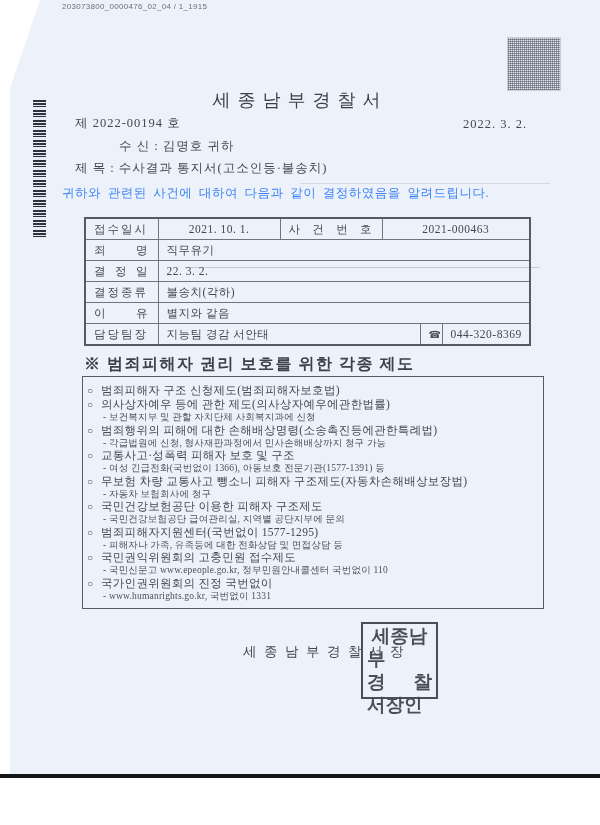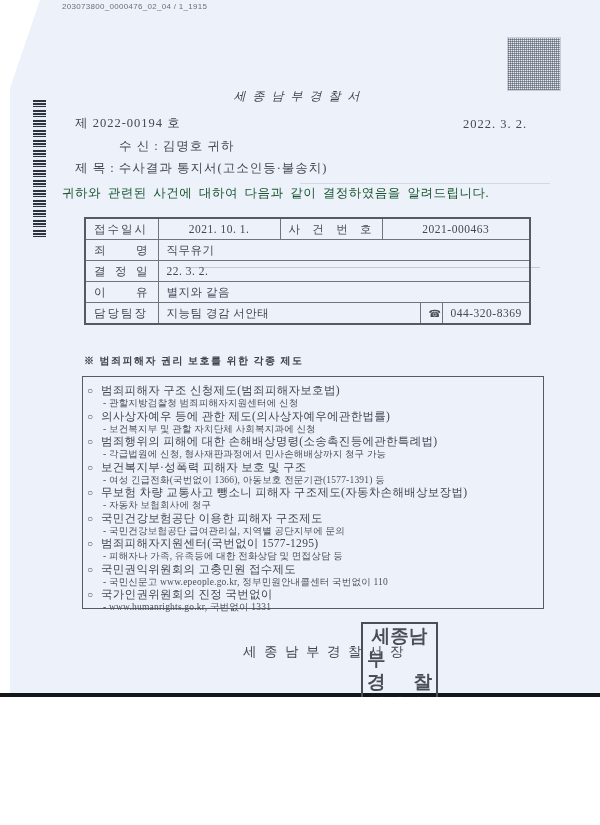--- a/index.html
+++ b/index.html
@@ -1,50 +1,50 @@
 <!DOCTYPE html>
 <html><head>
 <meta charset="utf-8">
 <style>
   html,body{margin:0;padding:0;background:#ffffff;}
-  .viewport{position:relative;width:600px;height:697px;background:#ffffff;overflow:hidden;
+  .viewport{position:relative;width:600px;height:778px;background:#ffffff;overflow:hidden;
             font-family:"Liberation Serif","DejaVu Serif",serif;color:#3f4550;}
   .paper{position:absolute;left:10px;top:0;width:590px;height:821px;background:#edf2fa;}
   .corner-wedge{position:absolute;left:10px;top:0;width:30px;height:88px;background:#ffffff;
                 clip-path:polygon(0 0,100% 0,0 100%);}
   .scan-code{position:absolute;left:62px;top:2px;font-family:"Liberation Sans","DejaVu Sans",sans-serif;
              font-size:8px;color:#6a7078;letter-spacing:.3px;}
   .noise-square{position:absolute;left:508px;top:38px;width:52px;height:52px;
       background:
         repeating-linear-gradient(0deg, rgba(70,76,88,.55) 0 1px, rgba(237,242,250,0) 1px 2px),
         repeating-linear-gradient(90deg, rgba(70,76,88,.5) 0 1px, rgba(225,232,243,.95) 1px 2px);
       outline:1px solid rgba(90,96,108,.25);}
   .barcode-v{position:absolute;left:33px;top:100px;width:13px;height:138px;
       background:repeating-linear-gradient(180deg,
         #2e333d 0px,#2e333d 1.6px,#e7edf8 1.6px,#e7edf8 3px,
         #2e333d 3px,#2e333d 5.4px,#dfe6f2 5.4px,#dfe6f2 6.4px,
         #2e333d 6.4px,#2e333d 7.4px,#e7edf8 7.4px,#e7edf8 10px);}
   .office-title{position:absolute;left:0;top:88px;width:600px;text-align:center;
-      font-size:12px;letter-spacing:7px;color:#3b414d;font-style:italic;}
+      font-size:18px;letter-spacing:7px;color:#3b414d;}
   .meta{position:absolute;font-size:12.5px;letter-spacing:1px;color:#414754;}
   .m-docno{left:75px;top:115px;}
   .m-date{left:463px;top:117px;}
   .m-recipient{left:75px;top:138px;margin-left:44px;}
   .m-subject{left:75px;top:160px;}
-  .intro{position:absolute;left:62px;top:185px;font-size:12.5px;letter-spacing:.5px;word-spacing:3px;color:#14532d;}
+  .intro{position:absolute;left:62px;top:185px;font-size:12.5px;letter-spacing:.5px;word-spacing:3px;color:#3b82f6;}
 
   table.case{position:absolute;left:84px;top:217px;border-collapse:collapse;table-layout:fixed;
       width:447px;font-size:11.5px;color:#414754;border:2px solid #555b66;}
   table.case td{border:1px solid #6e7480;height:20px;padding:0 8px;white-space:nowrap;overflow:hidden;}
   td.lbl{text-align:center;text-align-last:justify;letter-spacing:2px;padding:0 10px;}
   td.ctr{text-align:center;letter-spacing:.5px;}
   td.val{text-align:left;letter-spacing:.5px;}
   td.tel-ico{text-align:center;padding:0 2px;font-size:10px;color:#4a505c;}
 
-  .rights-heading{position:absolute;left:84px;top:354px;font-size:10px;font-weight:bold;
+  .rights-heading{position:absolute;left:84px;top:354px;font-size:16px;font-weight:bold;
       letter-spacing:1.5px;color:#3b414d;}
   .rights-box{position:absolute;left:82px;top:376px;width:462px;height:233px;
       border:1.5px solid #555b66;box-sizing:border-box;padding:7px 6px 0 4px;}
   .r-item{margin:0 0 1px 0;}
   .r-title{font-size:11.5px;line-height:13px;letter-spacing:.3px;color:#414754;white-space:nowrap;}
   .r-bullet{display:inline-block;width:14px;font-size:10px;color:#4a505c;}
   .r-sub{font-size:9.5px;line-height:10px;margin:1px 0 1.5px 16px;color:#4a505c;
       letter-spacing:.2px;white-space:nowrap;}
 
   .signer{position:absolute;left:243px;top:643px;font-size:13.5px;letter-spacing:7.5px;color:#414754;}
@@ -96,49 +96,52 @@
     </tr>
     <tr>
       <td class="lbl">죄 명</td>
       <td class="val" colspan="5">직무유기</td>
     </tr>
     <tr>
       <td class="lbl">결 정 일</td>
       <td class="val" colspan="5">22. 3. 2.</td>
     </tr>
     <tr>
+      <td class="lbl">결정종류</td>
+      <td class="val" colspan="5">불송치(각하)</td>
+    </tr>
+    <tr>
       <td class="lbl">이 유</td>
       <td class="val" colspan="5">별지와 같음</td>
     </tr>
     <tr>
       <td class="lbl">담당팀장</td>
       <td class="val" colspan="3">지능팀 경감 서안태</td>
       <td class="tel-ico">☎</td>
       <td class="ctr">044-320-8369</td>
     </tr>
   </tbody>
     </table>
 
   <div class="rights-heading">※ 범죄피해자 권리 보호를 위한 각종 제도</div>
 
   <div class="rights-box">
     <div class="r-item">
       <div class="r-title"><span class="r-bullet">○</span><span>범죄피해자 구조 신청제도(범죄피해자보호법)</span></div>
-      <div class="r-sub">- 관할지방검찰청 범죄피해자지원센터에 신청</div>
     </div>
     <div class="r-item">
       <div class="r-title"><span class="r-bullet">○</span><span>의사상자예우 등에 관한 제도(의사상자예우에관한법률)</span></div>
       <div class="r-sub">- 보건복지부 및 관할 자치단체 사회복지과에 신청</div>
     </div>
     <div class="r-item">
       <div class="r-title"><span class="r-bullet">○</span><span>범죄행위의 피해에 대한 손해배상명령(소송촉진등에관한특례법)</span></div>
       <div class="r-sub">- 각급법원에 신청, 형사재판과정에서 민사손해배상까지 청구 가능</div>
     </div>
     <div class="r-item">
-      <div class="r-title"><span class="r-bullet">○</span><span>보건복지부·성폭력 피해자 보호 및 구조</span></div>
+      <div class="r-title"><span class="r-bullet">○</span><span>교통사고·성폭력 피해자 보호 및 구조</span></div>
       <div class="r-sub">- 여성 긴급전화(국번없이 1366), 아동보호 전문기관(1577-1391) 등</div>
     </div>
     <div class="r-item">
       <div class="r-title"><span class="r-bullet">○</span><span>무보험 차량 교통사고 뺑소니 피해자 구조제도(자동차손해배상보장법)</span></div>
       <div class="r-sub">- 자동차 보험회사에 청구</div>
     </div>
     <div class="r-item">
       <div class="r-title"><span class="r-bullet">○</span><span>국민건강보험공단 이용한 피해자 구조제도</span></div>
       <div class="r-sub">- 국민건강보험공단 급여관리실, 지역별 공단지부에 문의</div>
     </div>

